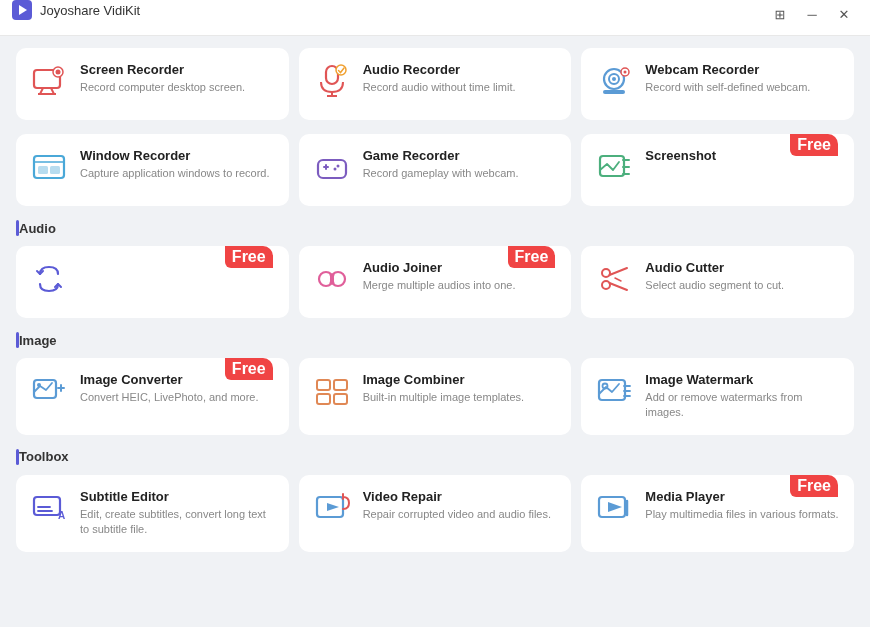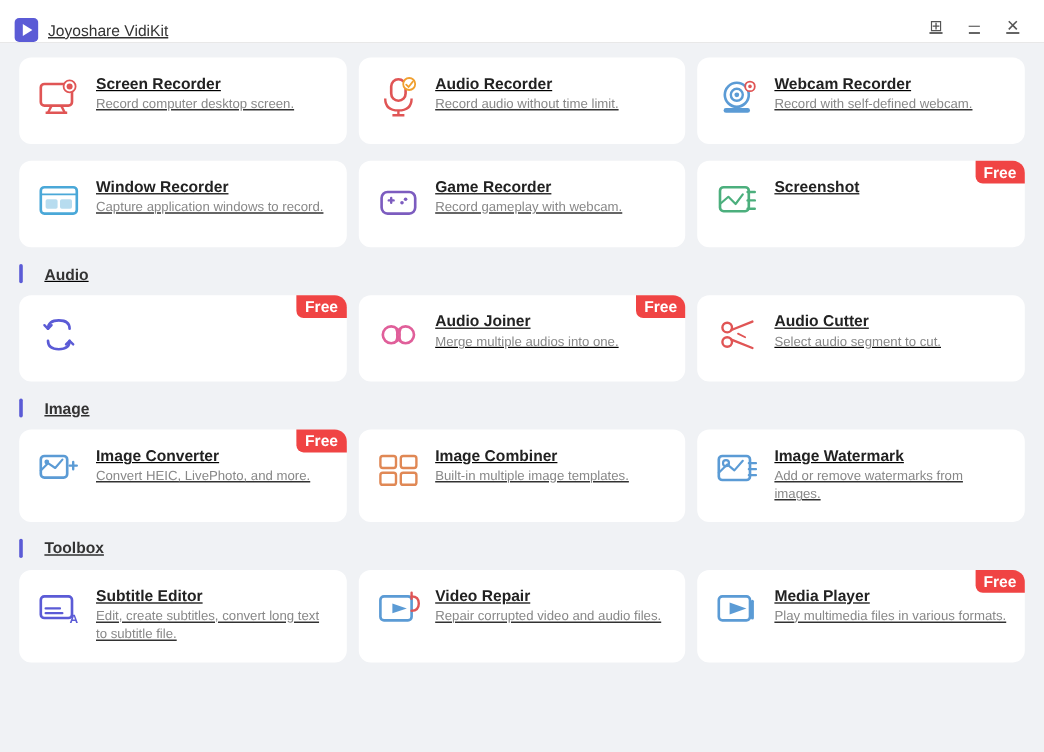--- a/index.html
+++ b/index.html
@@ -8,25 +8,24 @@
       background: #f0f2f5;
       width: 870px;
       height: 627px;
       overflow: hidden;
       user-select: none;
     }
     .titlebar {
       background: #ffffff;
       height: 36px;
       display: flex;
-      align-items: flex-end;
+      align-items: flex-start;
       padding: 0 12px;
       border-bottom: 1px solid #e8e8e8;
       justify-content: space-between;
-      text-decoration: underline;
     }
     .titlebar-left {
       display: flex;
       align-items: center;
       gap: 8px;
     }
     .titlebar-logo {
       width: 20px;
       height: 20px;
     }
@@ -50,29 +49,28 @@
       cursor: pointer;
       font-size: 13px;
       color: #555;
     }
 
     .main-content {
       height: calc(627px - 36px);
       overflow-y: auto;
       padding: 12px 16px 16px;
       background: #f0f2f5;
-      text-decoration: underline;
     }
     .main-content::-webkit-scrollbar { width: 6px; }
     .main-content::-webkit-scrollbar-thumb { background: #ccc; border-radius: 3px; }
 
     .section-label {
       display: flex;
       align-items: center;
-      gap: 18px;
+      gap: 0;
       margin-bottom: 10px;
       margin-top: 4px;
     }
     .section-bar {
       width: 3px;
       height: 16px;
       background: #5b5bd6;
       border-radius: 2px;
     }
     .section-title {
@@ -119,24 +117,24 @@
     }
     .card-desc {
       font-size: 11px;
       color: #888;
       line-height: 1.4;
     }
 
     .badge-free {
       position: absolute;
       top: 0;
-      right: 0;
+      right: 16px;
       background: #f04444;
       color: white;
-      font-size: 13px;
+      font-size: 16px;
       font-weight: 700;
       padding: 2px 7px;
       border-radius: 0 10px 0 6px;
     }
   </style>
 </head>
 <body>
 
 <div class="titlebar">
   <div class="titlebar-left">

